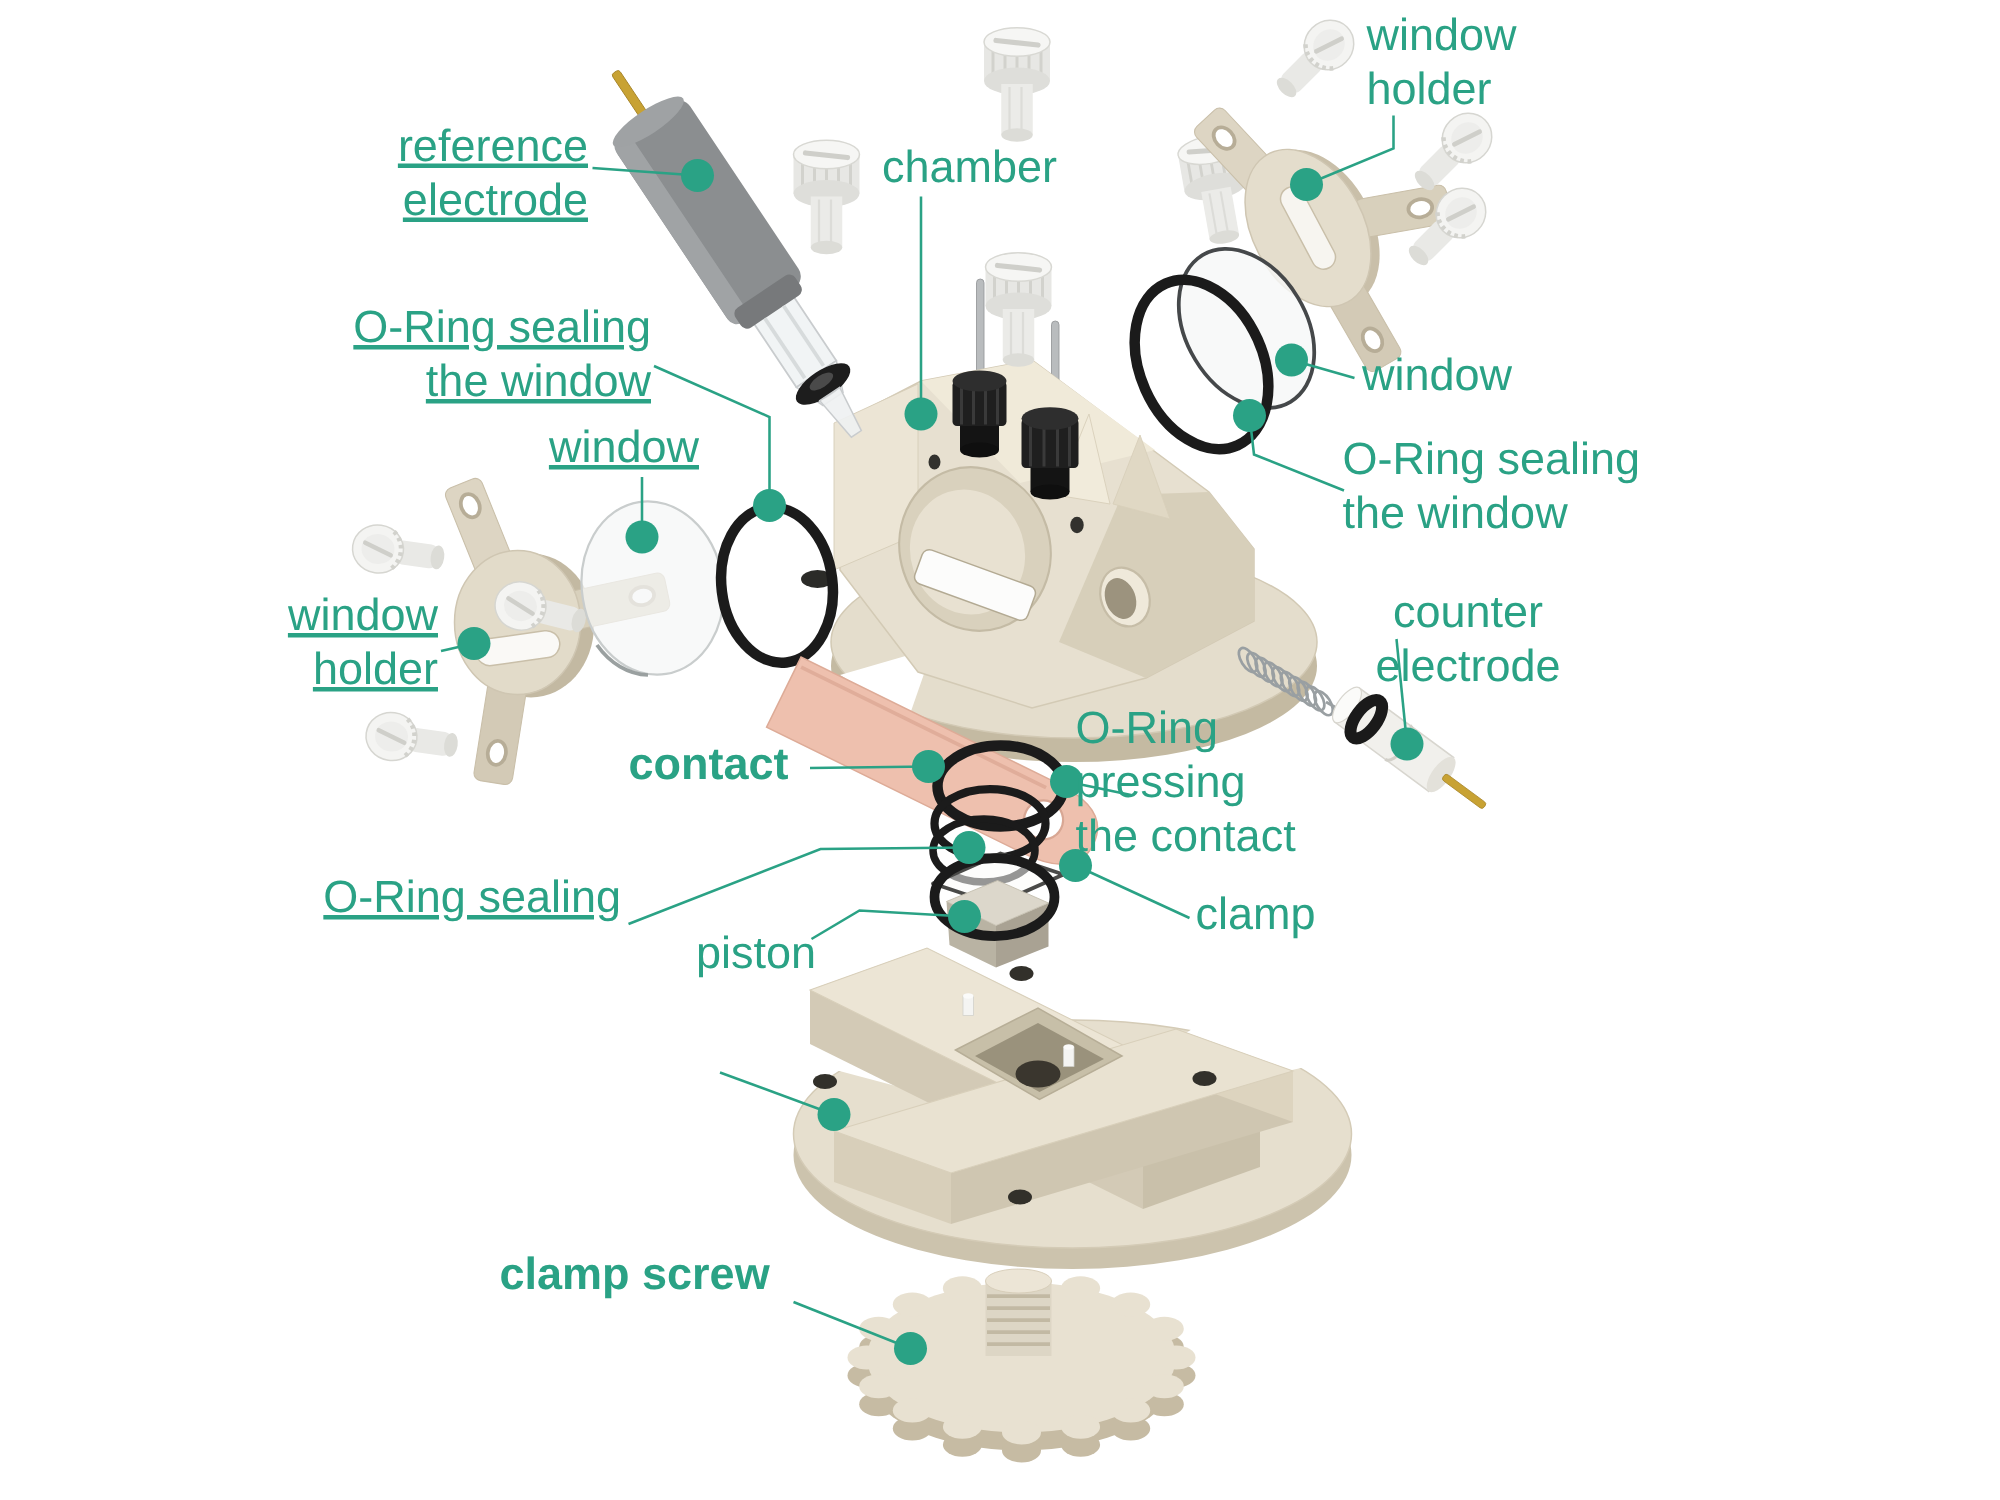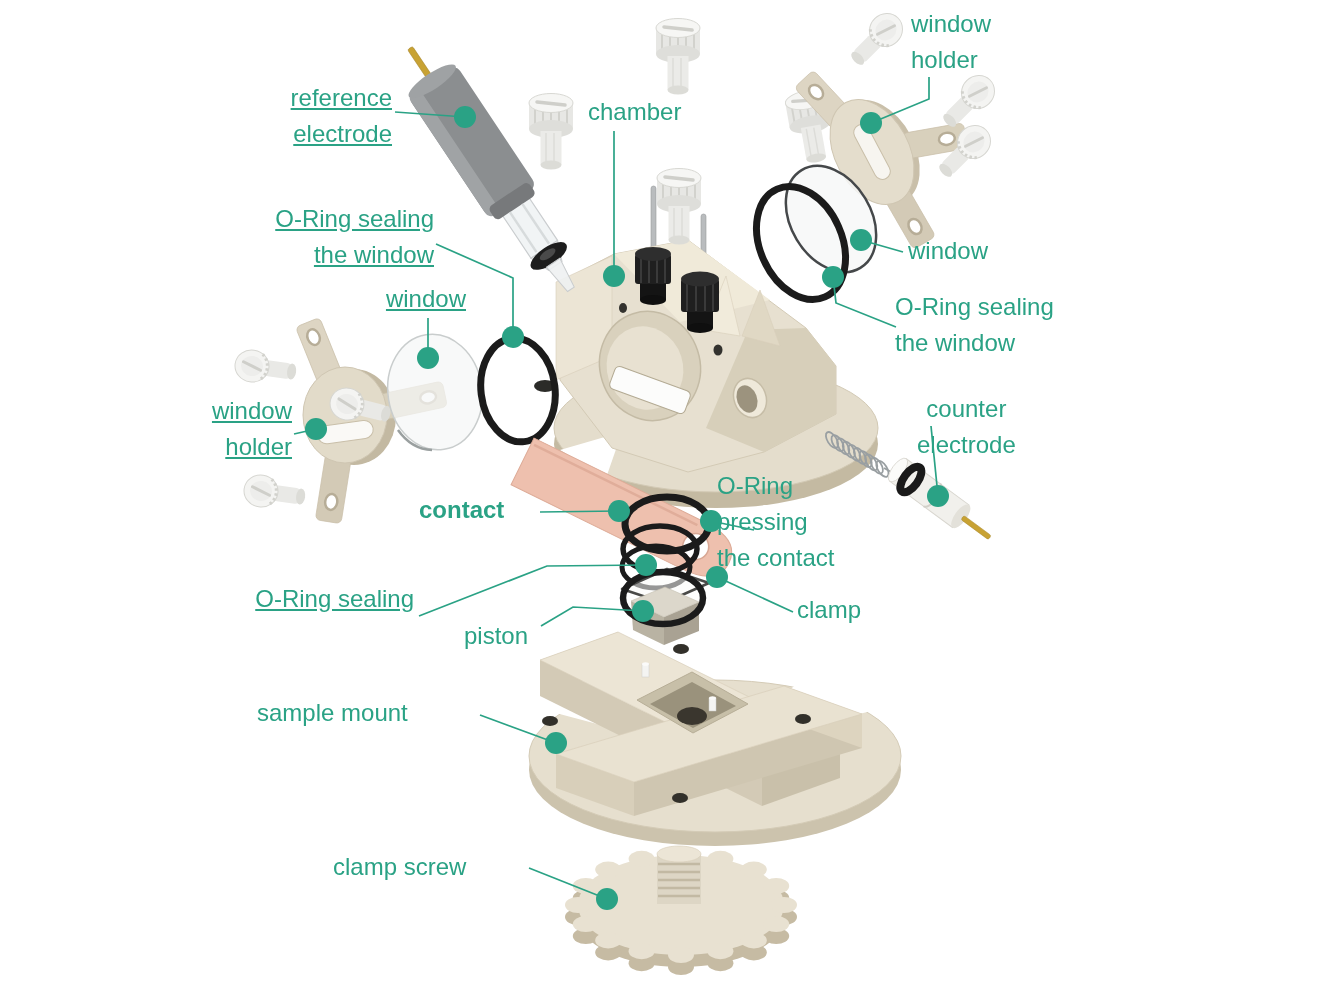--- a/index.html
+++ b/index.html
@@ -1,19 +1,19 @@
 <!DOCTYPE html>
 <html><head>
 <meta charset="utf-8">
 <style>
   html,body{margin:0;padding:0;background:#ffffff;}
   .stage{position:relative;width:1333px;height:1000px;background:#ffffff;overflow:hidden;
          font-family:"Liberation Sans", sans-serif;}
   .stage svg{position:absolute;left:0;top:0;}
-  .lbl{position:absolute;color:#2aa285;font-size:24px;line-height:36px;white-space:nowrap;}
+  .lbl{position:absolute;color:#2aa285;font-size:30px;line-height:36px;white-space:nowrap;}
   .lbl span{display:block;}
   .r{text-align:right;text-decoration:underline;}
 </style>
 </head>
 <body>
 
 <div class="stage">
 
 <svg width="1333" height="1000" viewBox="0 0 1333 1000">
   <defs>
@@ -368,20 +368,17 @@
 </div>
 <div class="lbl" style="left:797px;top:592px;">
   <span>clamp</span>
 </div>
 <div class="lbl r" style="right:919px;top:581px;">
   <span>O-Ring sealing</span>
 </div>
 <div class="lbl" style="left:445px;top:618px;margin-left:19px;">
   <span>piston</span>
 </div>
-<div class="lbl" style="left:257px;top:695px;">
-  <span>sample mount</span>
-</div>
-<div class="lbl" style="left:333px;top:849px;">
+<div class="lbl" style="left:333px;top:832px;font-weight:bold;">
   <span>clamp screw</span>
 </div>
 
 </div>
 
 </body></html>

